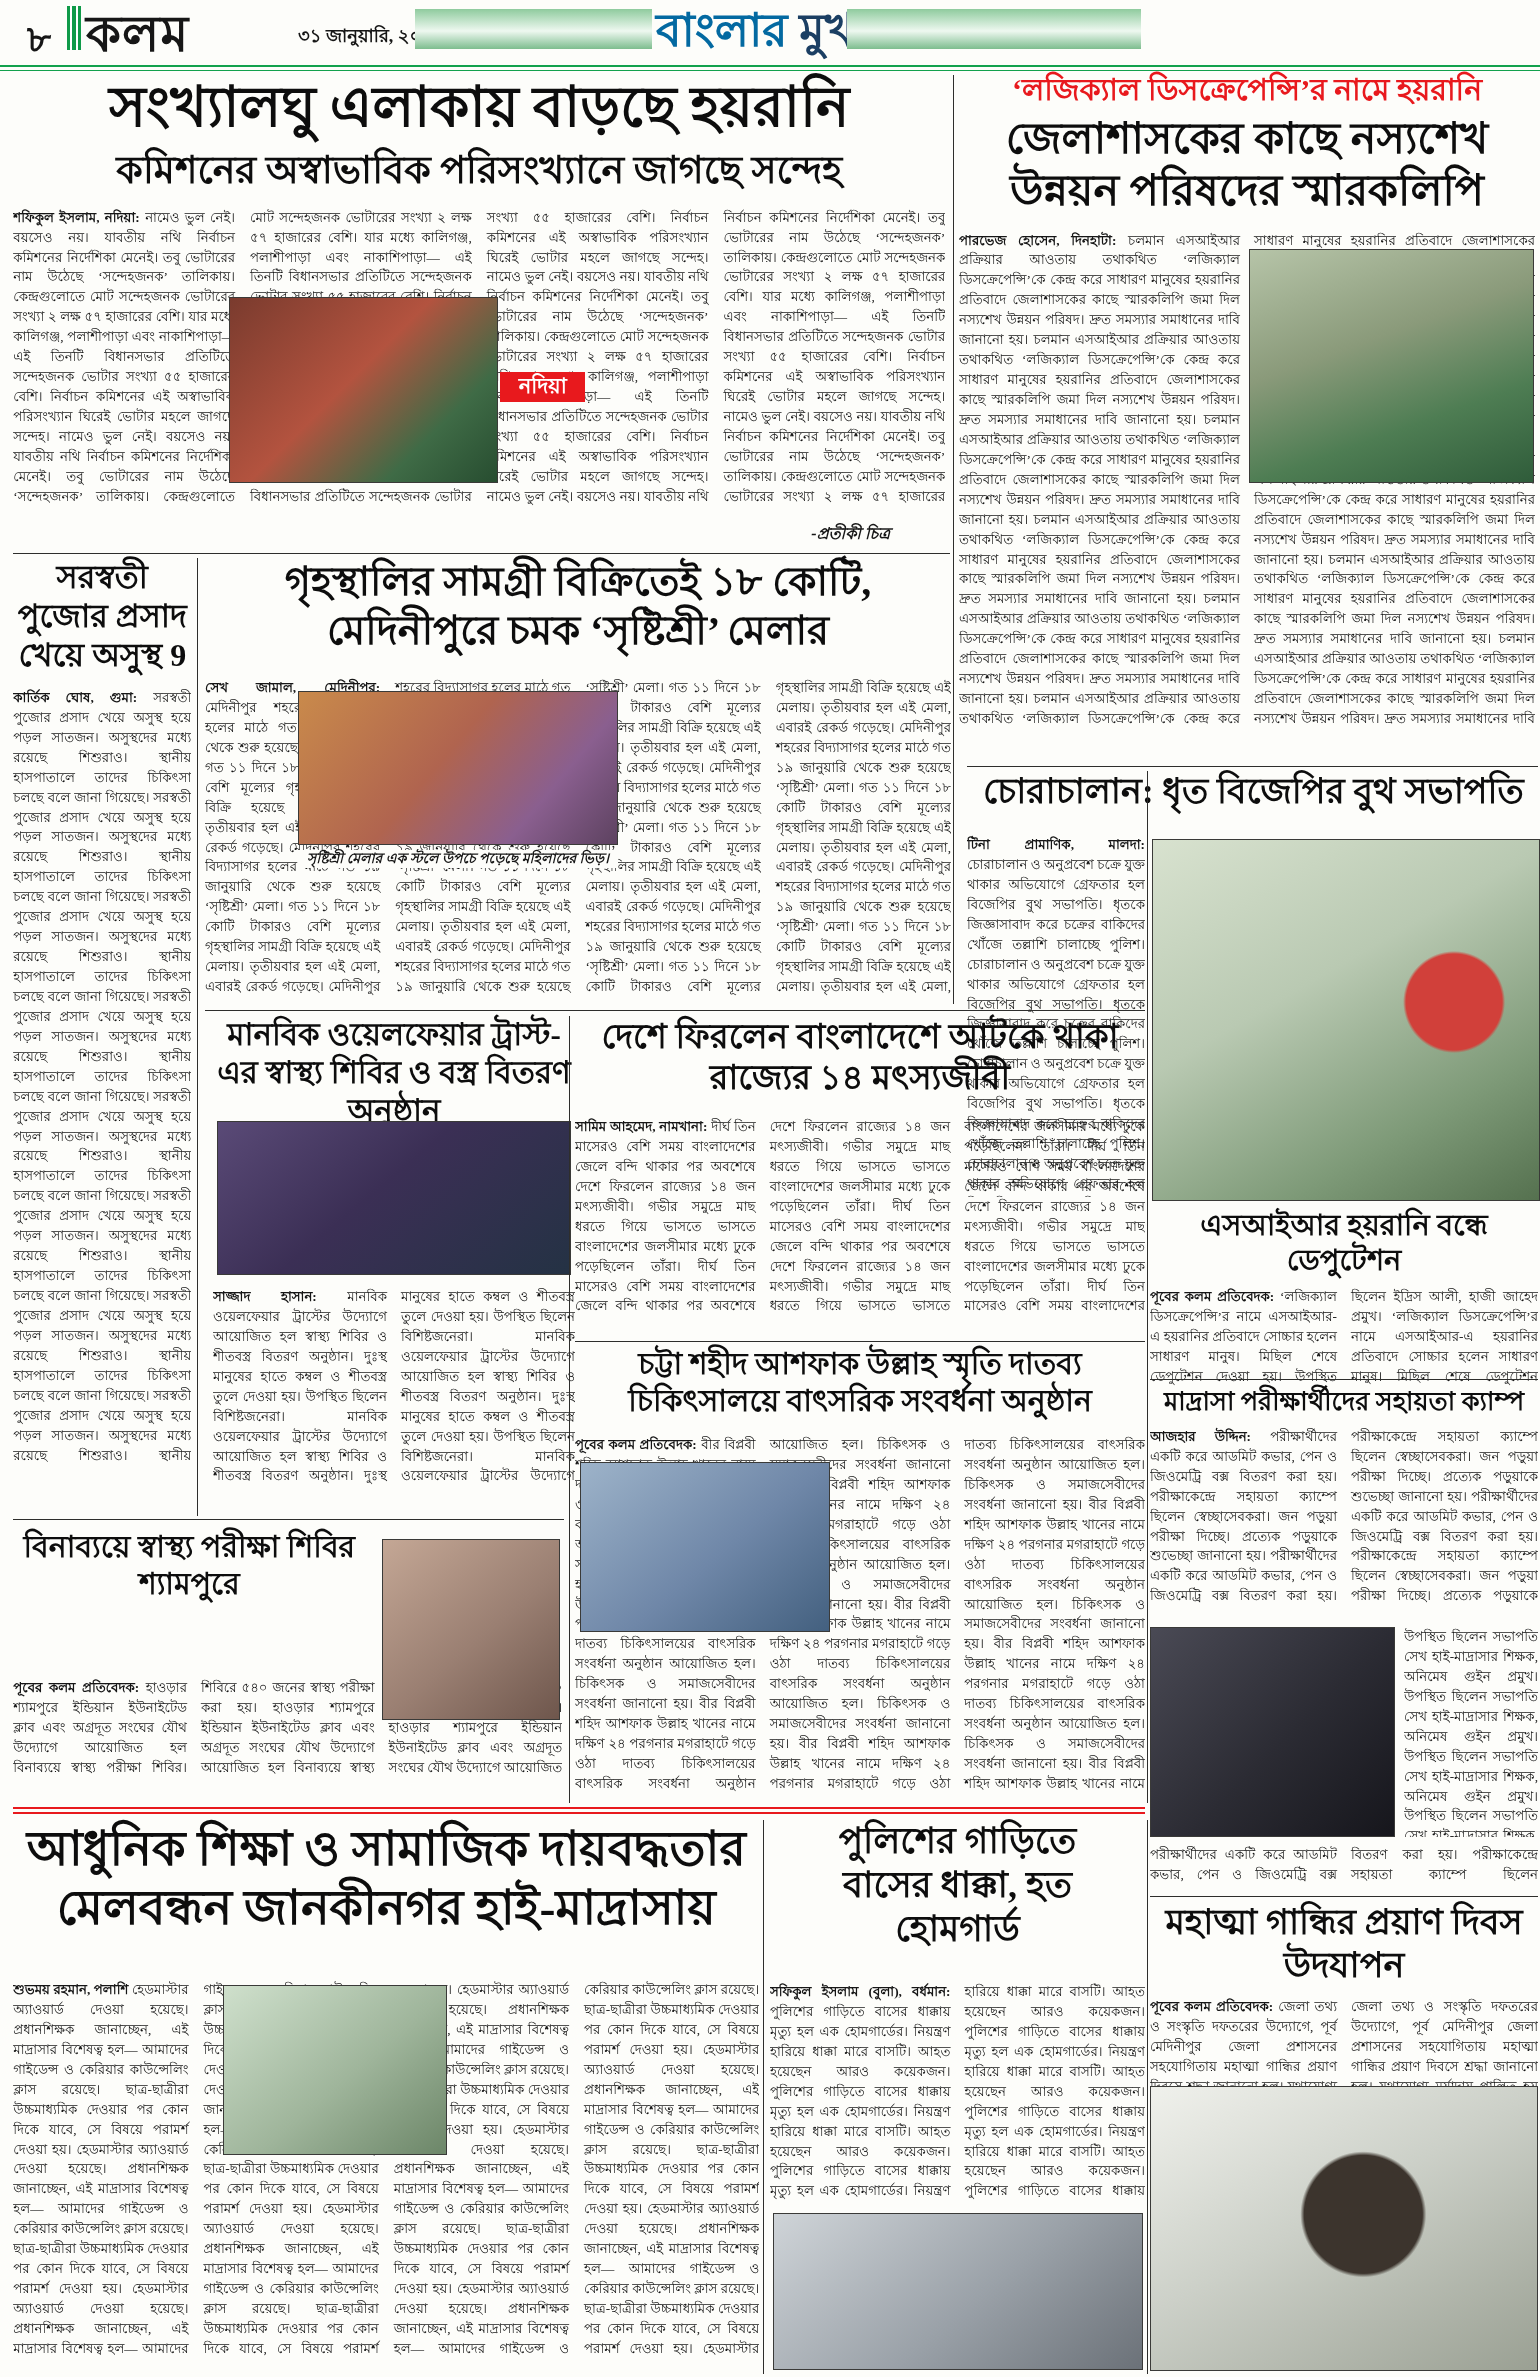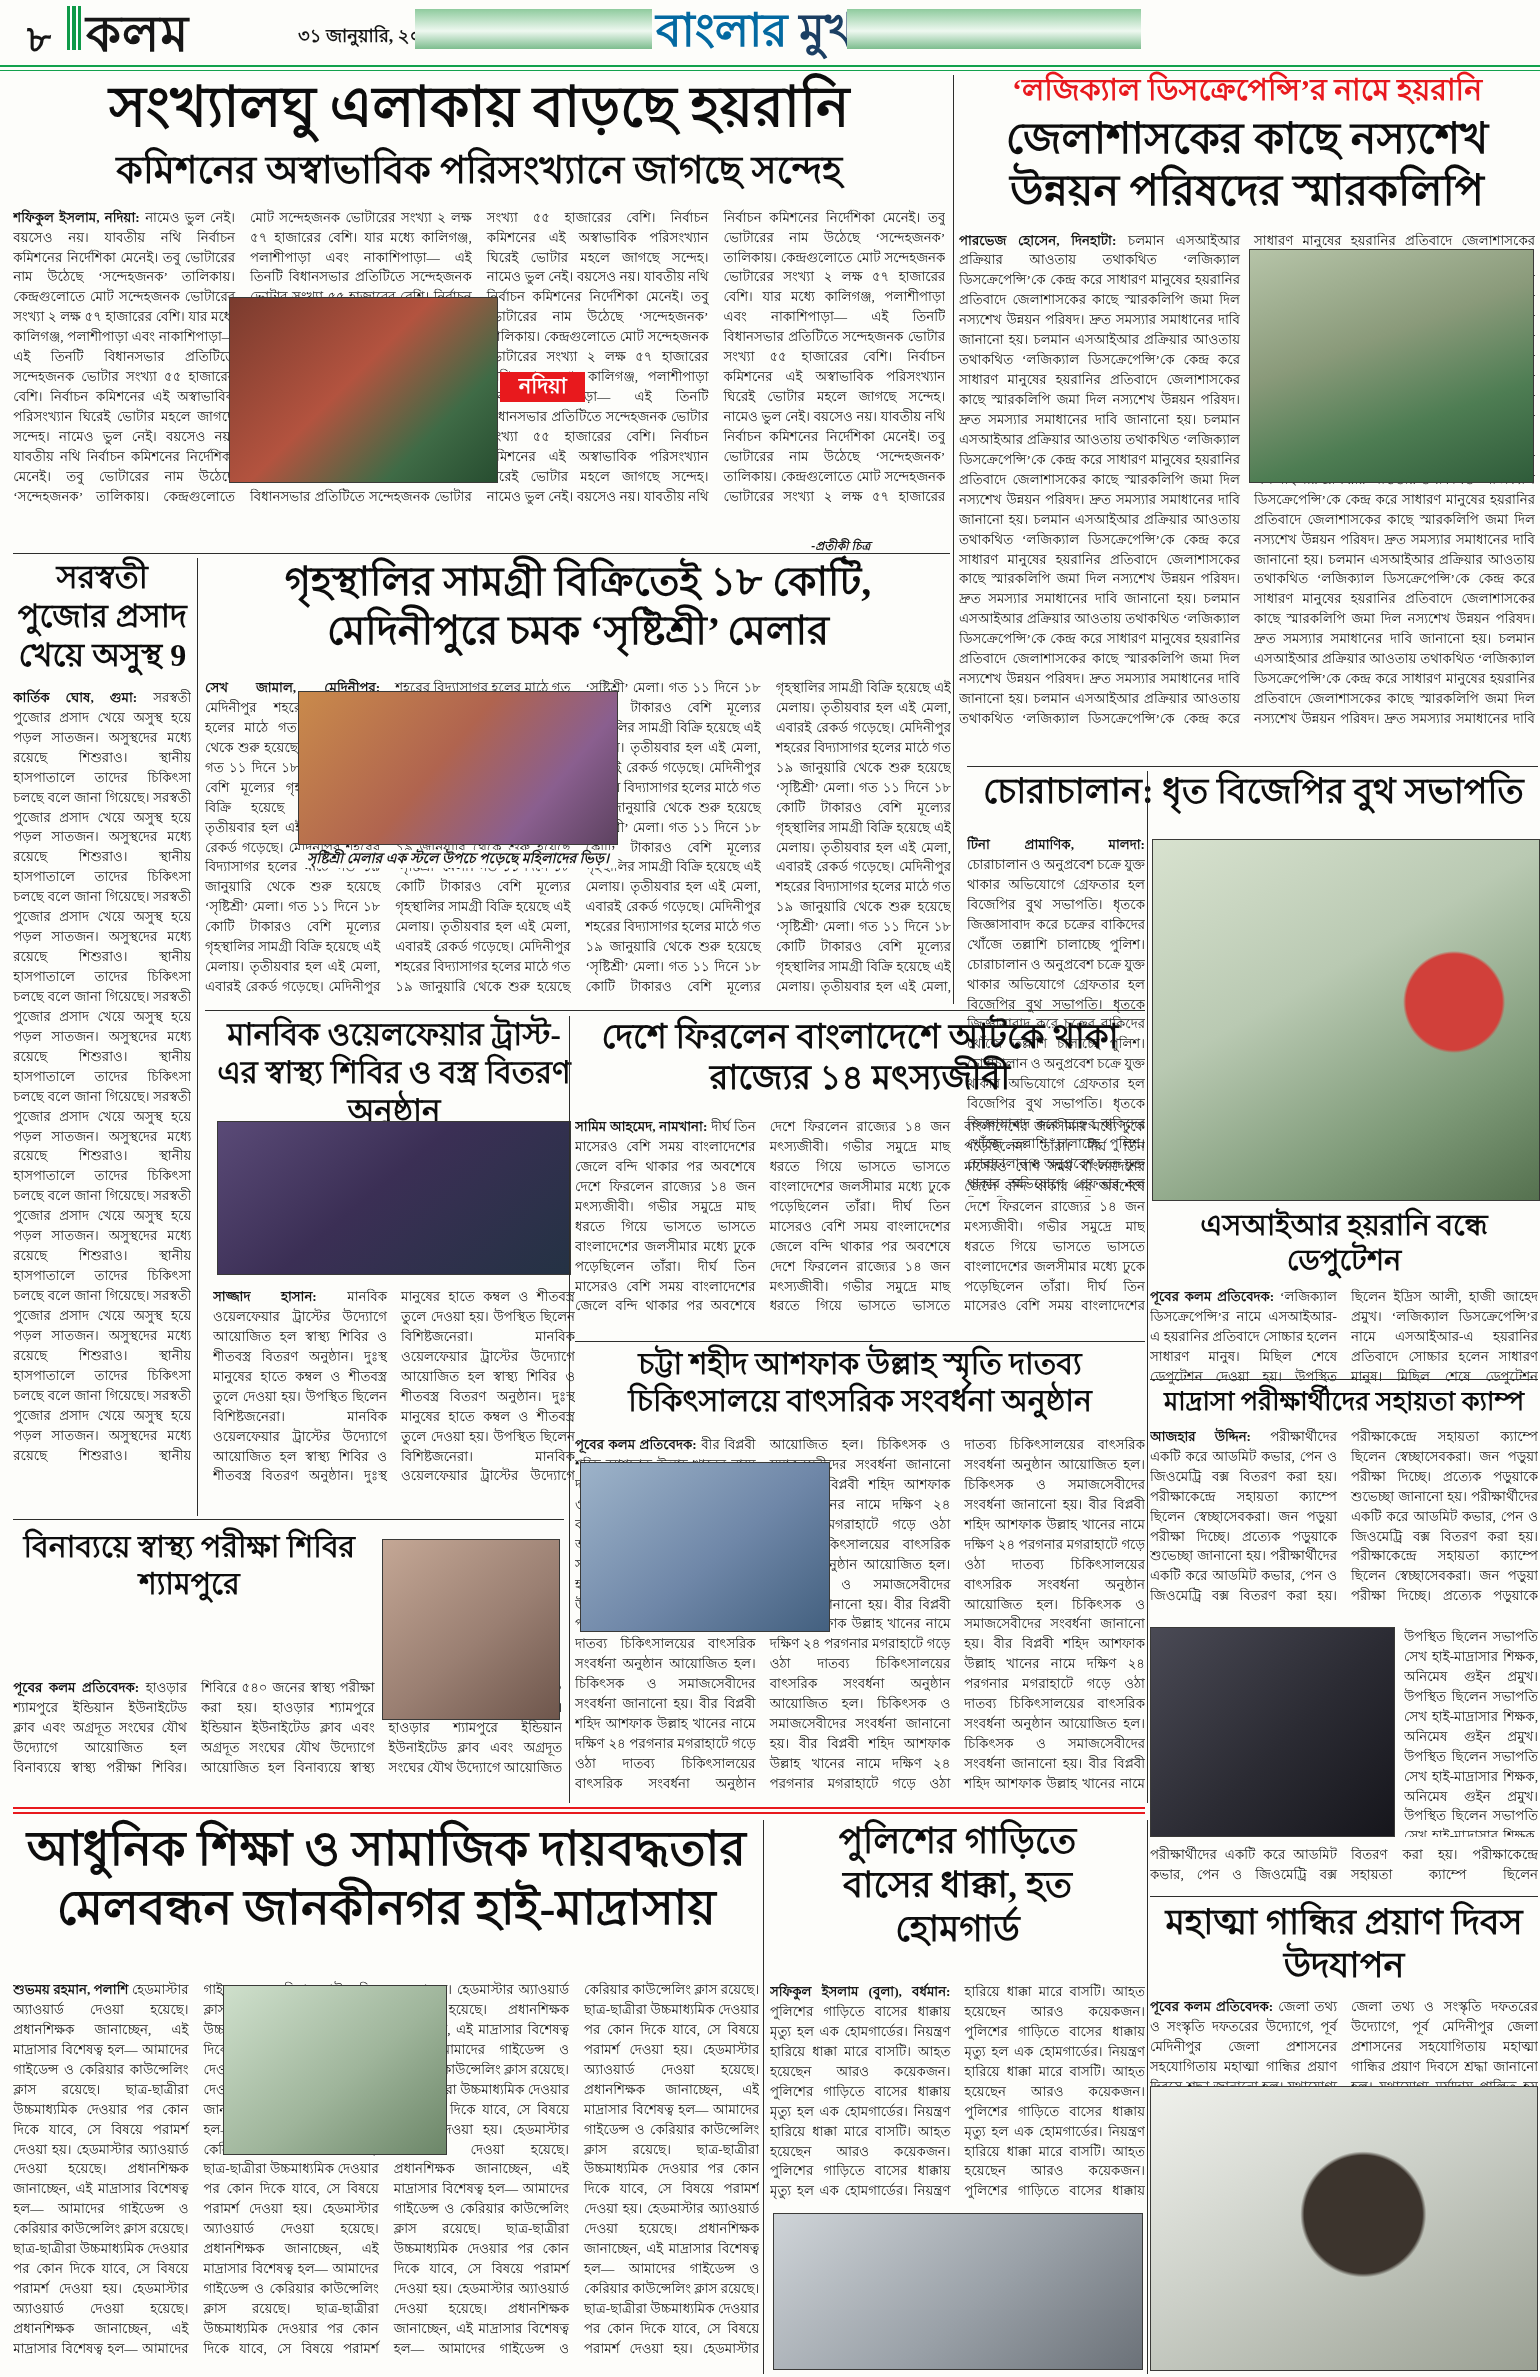--- a/index.html
+++ b/index.html
@@ -13,21 +13,21 @@
   .cols2{column-count:2;column-gap:14px;}
   .cols3{column-count:3;column-gap:14px;}
   .cols4{column-count:4;column-gap:15px;}
   .ph{border:0.5px solid #3a3a38;box-sizing:border-box;}
   .vr{width:1.1px;background:#2e2e2c;}
   .hr{height:1.1px;background:#2e2e2c;}
   .green-rule{height:2.7px;border-top:2.1px solid #12a14d;border-bottom:1.6px solid #12a14d;background:#fdfdfa;}
   .red-rule{height:3.2px;border-top:2.1px solid #e8191d;border-bottom:2.1px solid #e8191d;background:#fdfdfa;}
   .pill{background:linear-gradient(180deg,#8fcb9e 0%,#eef8f0 55%,#7dbd8e 100%);}
   .caption{font-weight:bold;font-style:italic;font-size:14px;line-height:1.3;}
-  .credit{font-weight:bold;font-style:italic;font-size:12px;margin-top:16px;}
+  .credit{font-weight:bold;font-style:italic;font-size:16px;}
   .redtag{background:#e8191d;color:#ffffff;font-weight:bold;font-size:21px;
           display:flex;align-items:center;justify-content:center;}
   .sep{color:#e8191d;font-weight:bold;padding:0 5.3px;}
   .logo-mark{background:repeating-linear-gradient(90deg,#0f9a48 0 3.2px,#ffffff 3.2px 5.3px);}
   .mast-bn{font-size:18px;font-weight:bold;}
   .mast-en{font-size:17px;}
 </style>
 </head>
 <body>
 

